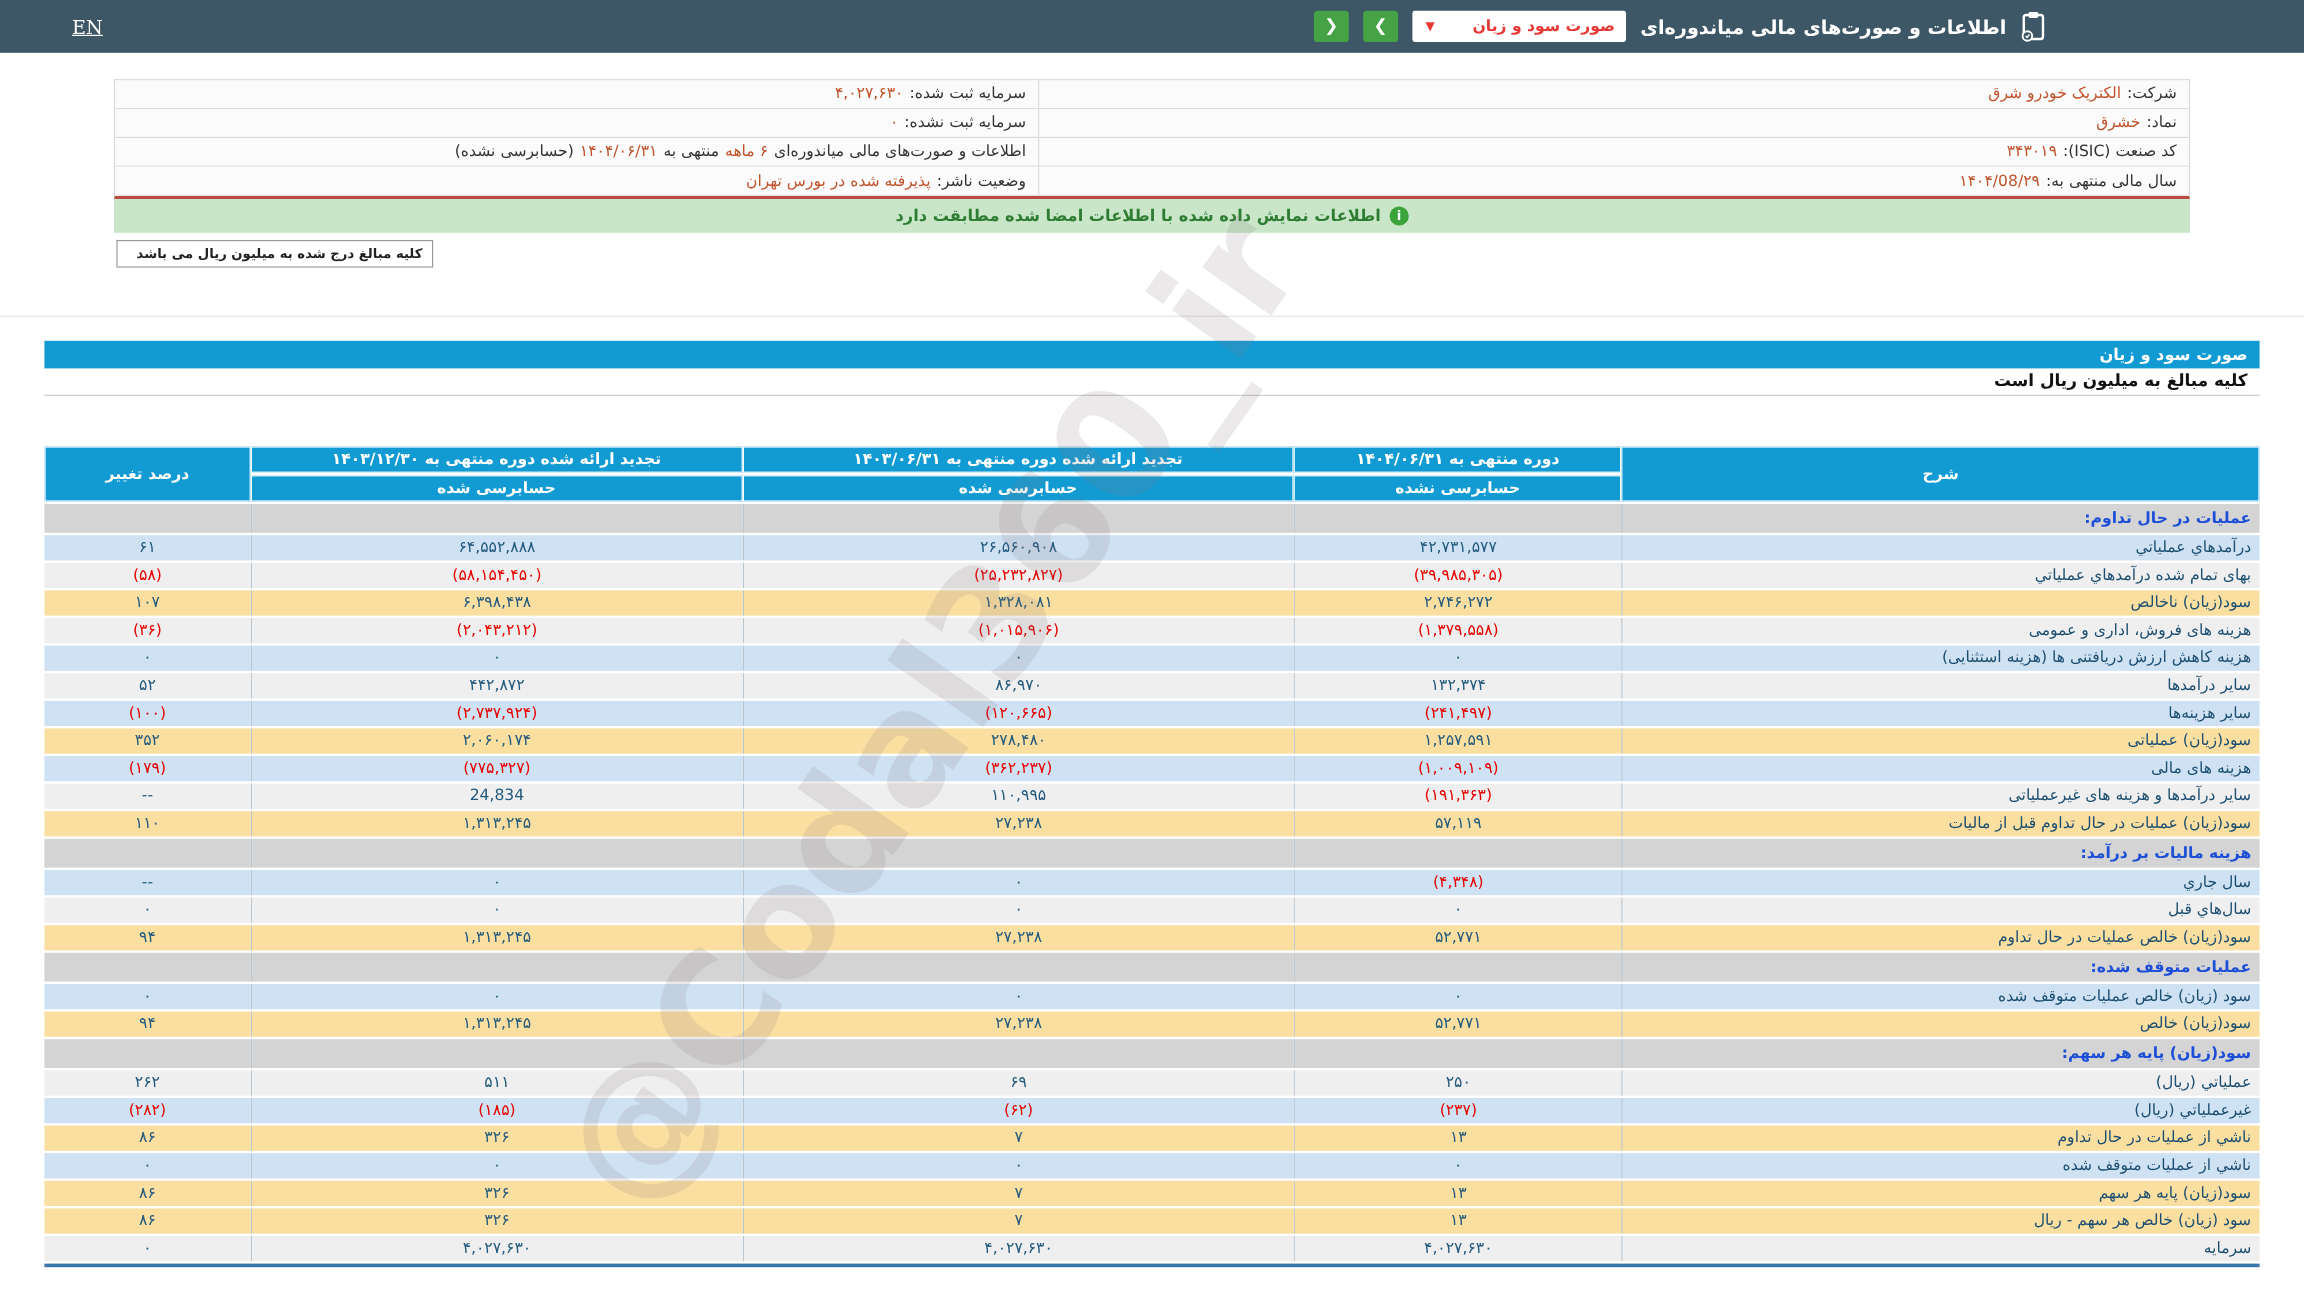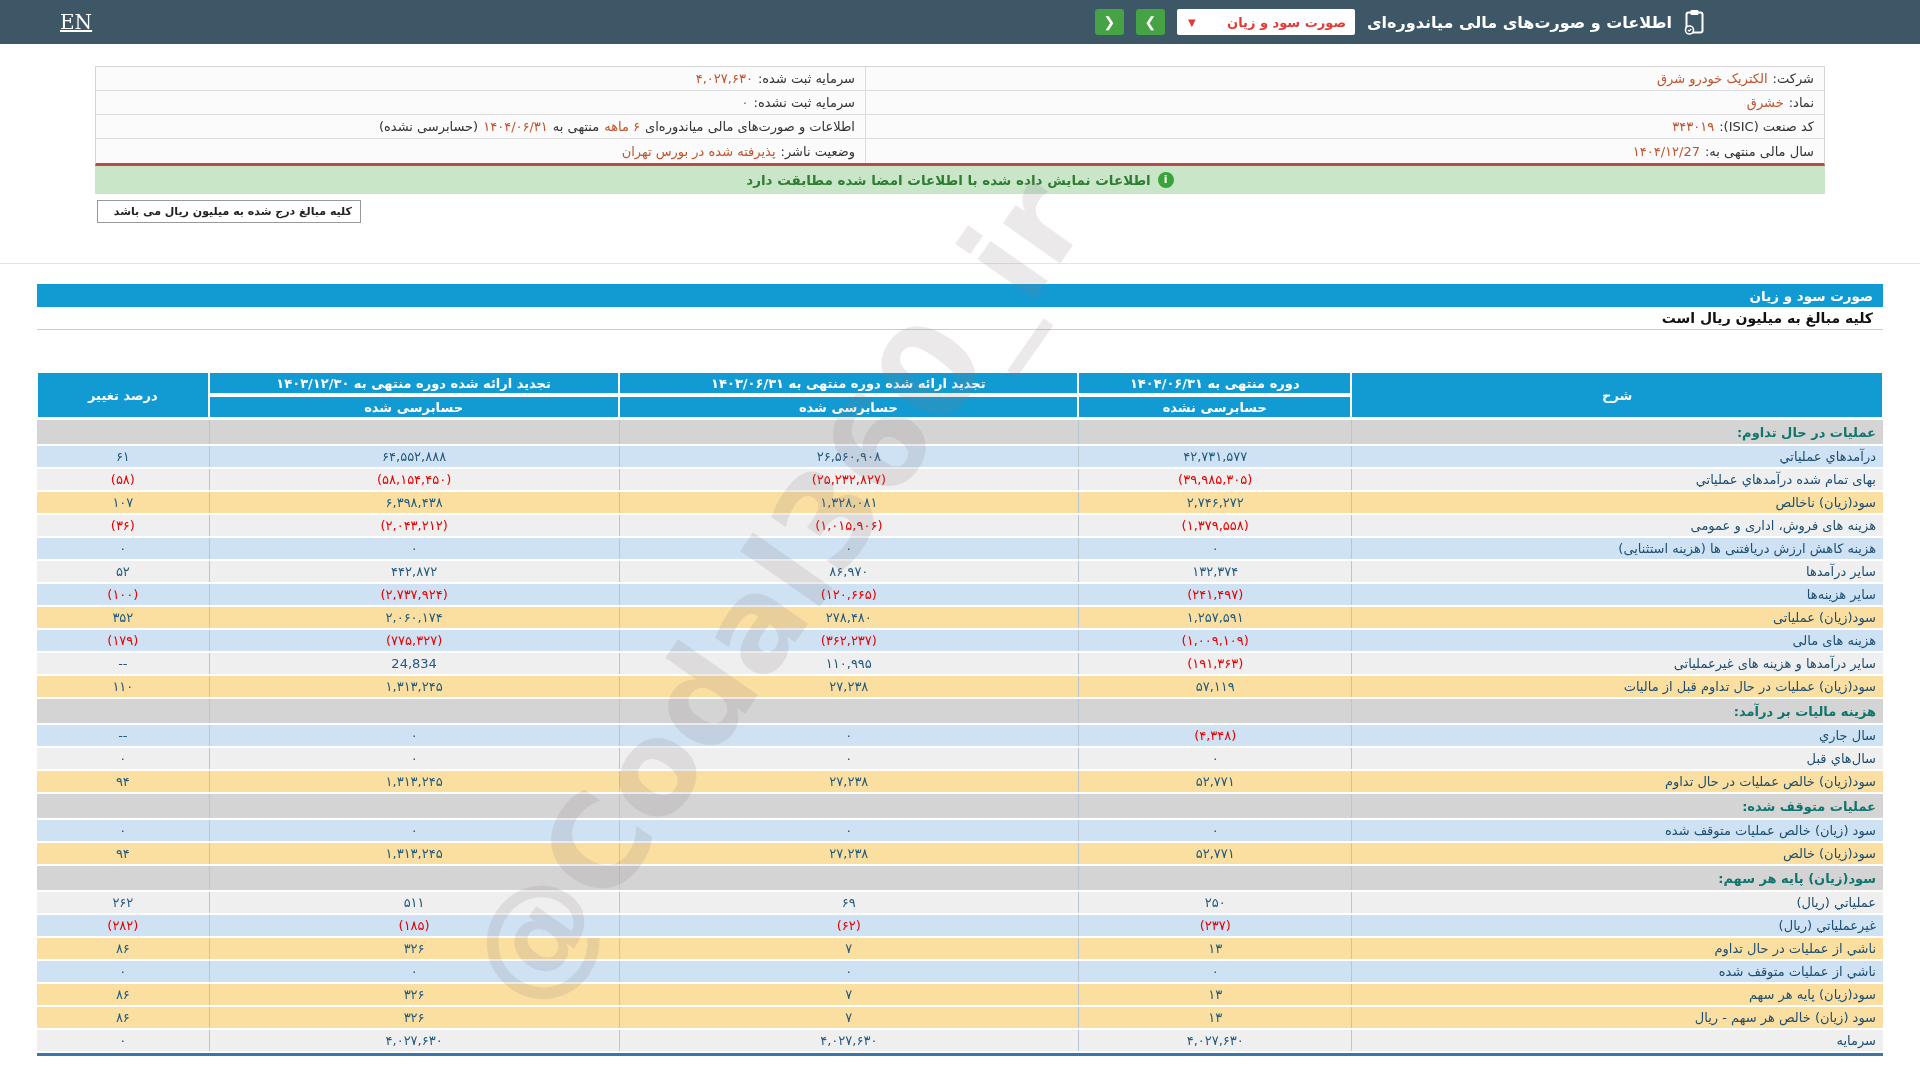--- a/index.html
+++ b/index.html
@@ -19,21 +19,21 @@
   .topbar{height:44px;background:var(--topbar);display:flex;align-items:center;}
   .topbar-right{display:flex;align-items:center;gap:12px;margin-right:215px;}
   .tb-title{color:#fff;font-size:16px;font-weight:bold;}
   .dropdown{background:#fff;border-radius:2px;height:26px;min-width:178px;display:flex;
     align-items:center;justify-content:space-between;padding:0 9px;cursor:pointer;}
   .dropdown .dd-text{color:var(--red-accent);font-size:13px;font-weight:bold;}
   .dropdown .dd-chev{color:var(--red-accent);font-size:10px;margin-left:2px;}
   .nav-btn{width:29px;height:26px;background:var(--green);border-radius:3px;color:#fff;
     display:flex;align-items:center;justify-content:center;font-size:14px;font-weight:bold;cursor:pointer;}
   .en-link{margin-left:60px;margin-right:auto;color:#fff;font-family:"DejaVu Serif",serif;
-    font-size:20px;text-decoration:underline;cursor:pointer;}
+    font-size:16px;text-decoration:underline;cursor:pointer;}
   
   .info-wrap{margin:22px 95px 0;border:1px solid #d5d5d5;border-bottom:3px solid var(--red-line);}
   .info-row{display:flex;height:24px;align-items:center;background:#fbfbfb;border-bottom:1px solid #ddd;font-size:13px;}
   .info-row:last-child{border-bottom:none;}
   .info-cell{padding:0 10px;white-space:nowrap;overflow:hidden;}
   .info-cell.right{width:55.5%;border-left:1px solid #ddd;height:100%;display:flex;align-items:center;gap:5px;}
   .info-cell.left{width:44.5%;height:100%;display:flex;align-items:center;gap:5px;}
   .info-cell .lbl{color:#333;}
   .info-cell .val{color:var(--hl-orange);}
   
@@ -55,21 +55,21 @@
   table.fin{width:100%;border-collapse:separate;border-spacing:0 2px;font-size:13px;border-bottom:3px solid #3a74a8;}
   table.fin th{background:var(--blue);color:#fff;font-weight:bold;height:22px;border:1px solid #fff;padding:1px 4px;text-align:center;}
   table.fin td{height:21px;padding:1px 7px;border-left:1px solid #b9c6d0;}
   table.fin td:last-child{border-left:none;margin-left:44px;}
   td.desc{text-align:right;color:var(--navy);}
   td.val{text-align:center;color:var(--val-navy);}
   td.neg{color:var(--neg-red);}
   tr.bg-blue td{background:var(--row-blue);}
   tr.bg-white td{background:var(--row-white);}
   tr.bg-yellow td{background:var(--row-yellow);}
-  tr.section td{background:var(--row-section);color:#0f766e;font-weight:bold;height:24px;}
+  tr.section td{background:var(--row-section);color:#1d4ed8;font-weight:bold;height:24px;}
   
   .watermark{position:absolute;left:260px;top:160px;width:940px;text-align:center;
     transform:rotate(-55deg);font-size:128px;font-weight:bold;color:rgba(130,118,126,0.16);
     pointer-events:none;z-index:9;white-space:nowrap;direction:ltr;}
 </style>
 </head>
 <body>
 
 <div class="topbar">
   <div class="topbar-right">
@@ -126,21 +126,21 @@
         <span class="lbl">اطلاعات و صورت‌های مالی میاندوره‌ای</span>
         <span class="val">۶ ماهه</span>
         <span class="lbl">منتهی به</span>
         <span class="val">۱۴۰۴/۰۶/۳۱</span>
         <span class="lbl">(حسابرسی نشده)</span>
       </div>
     </div>
     <div class="info-row">
       <div class="info-cell right">
         <span class="lbl">سال مالی منتهی به:</span>
-        <span class="val">۱۴۰۴/۱۲/27</span>
+        <span class="val">۱۴۰۴/08/۲۹</span>
       </div>
       <div class="info-cell left">
         <span class="lbl">وضعیت ناشر:</span>
         <span class="val">پذیرفته شده در بورس تهران</span>
       </div>
     </div>
   </div>
 
 <div class="banner">
   <span class="info-icon">i</span>

